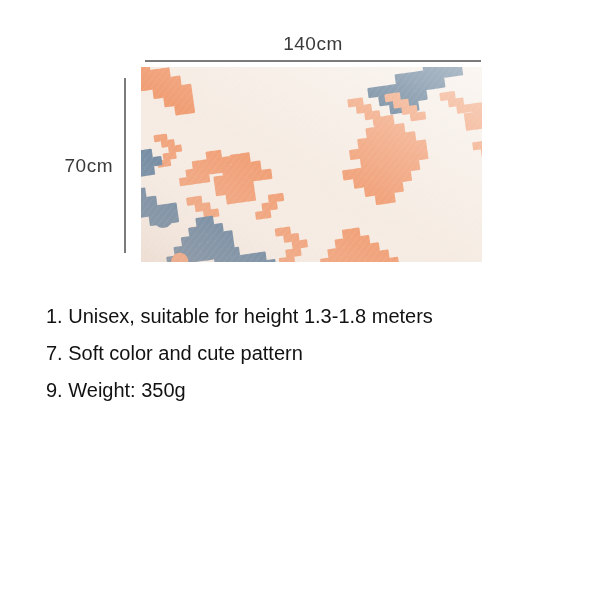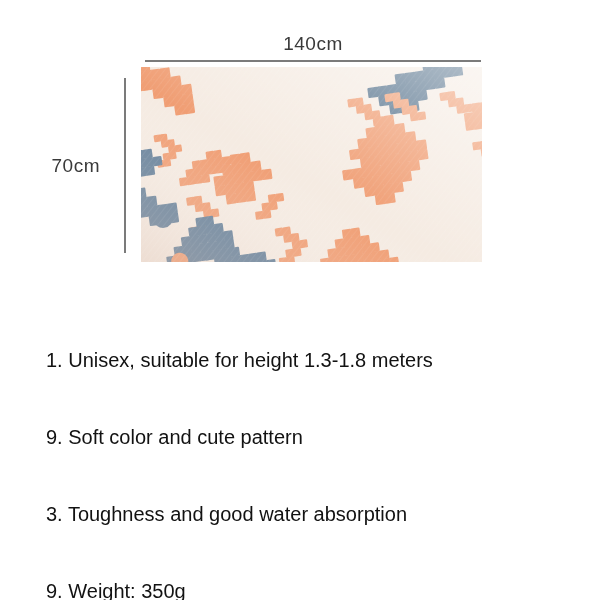--- a/index.html
+++ b/index.html
@@ -10,31 +10,31 @@
     font-family:"Liberation Sans","DejaVu Sans",sans-serif;
     overflow:hidden;
     padding-left:24px;
   }
   .dim-top{
     position:absolute;left:145px;top:33px;width:336px;
     text-align:center;font-size:19px;letter-spacing:0.5px;
   }
   .hline{position:absolute;left:145px;top:60px;width:336px;height:2px;}
   .dim-left{
-    position:absolute;left:18px;top:155px;width:82px;
+    position:absolute;left:31px;top:155px;width:82px;
     text-align:right;font-size:19px;letter-spacing:0.5px;
   }
   .vline{position:absolute;left:124px;top:78px;width:2px;height:175px;}
   .towel{position:absolute;left:141px;top:67px;width:341px;height:195px;}
   .towel svg{display:block;width:100%;height:100%;}
   .features{
     position:absolute;left:46px;top:300px;width:546px;
     font-size:20px;color:#121212;
   }
-  .feature-item{line-height:33px;margin-bottom:4px;margin-top:44px;}
+  .feature-item{line-height:33px;margin-bottom:4px;}
 </style>
 </head>
 <body>
 
 <div class="page">
   <div class="diagram">
     <div class="dim-top" style="color: rgb(58, 58, 58);">140cm</div>
     <div class="hline" style="background: rgb(123, 123, 123);"></div>
     <div class="dim-left" style="color: rgb(58, 58, 58);">70cm</div>
     <div class="vline" style="background: rgb(123, 123, 123);"></div>
@@ -403,17 +403,16 @@
               <circle cx="36" cy="170" r="8" fill="#f09e74"></circle>
             </g>
             <rect x="0" y="0" width="341" height="195" fill="url(#shade)"></rect>
             <rect x="0" y="0" width="341" height="195" fill="url(#weave)" opacity="0.55"></rect>
           </g>
         </svg>
       </div>
   </div>
   <div class="features">
       <div class="feature-item">1. Unisex, suitable for height 1.3-1.8 meters</div>
-      <div class="feature-item">9. Soft color and cute pattern</div>
-      <div class="feature-item">3. Toughness and good water absorption</div>
+      <div class="feature-item">7. Soft color and cute pattern</div>
       <div class="feature-item">9. Weight: 350g</div>
     </div>
 </div>
 
 </body></html>

